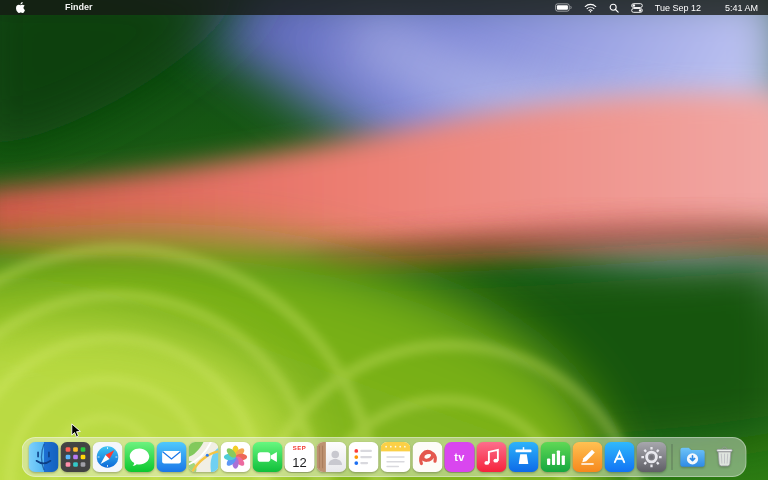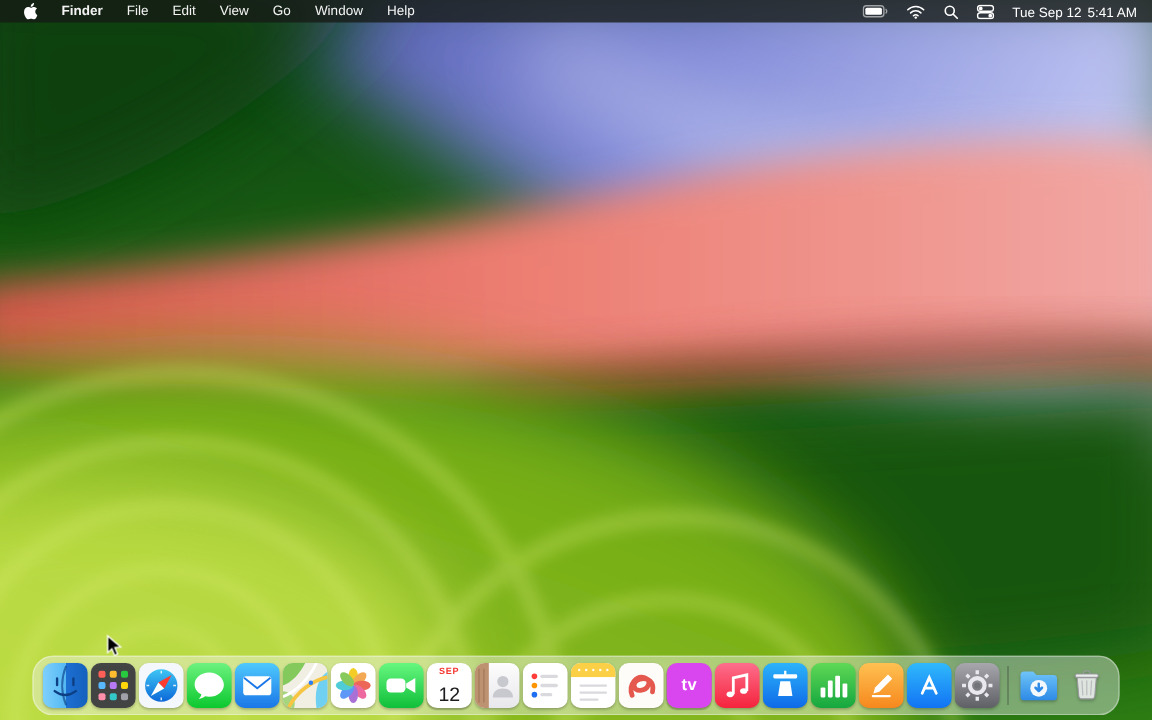--- a/index.html
+++ b/index.html
@@ -6,25 +6,25 @@
   .screen{position:relative;width:768px;height:480px;overflow:hidden;
           font-family:"Liberation Sans",sans-serif;background:#1d5c12;}
   .wallpaper{position:absolute;inset:0;width:100%;height:100%;display:block;}
 
   
   .menubar{position:absolute;top:0;left:0;right:0;height:15px;z-index:6;
            display:flex;align-items:center;justify-content:space-between;
            padding:0 8px;background:rgba(22,26,20,.78);color:#fff;font-size:9px;}
   .mb-left,.mb-right{display:flex;align-items:center;height:100%;}
   .mb-apple{display:flex;align-items:center;padding:0 8px;height:100%;}
-  .mb-item{padding:0 8px;line-height:15px;white-space:nowrap;opacity:.95;}
+  .mb-item{padding:0 8px;line-height:15px;white-space:nowrap;opacity:.95;margin-left:24px;}
   .mb-app{font-weight:bold;}
   .mb-status{display:flex;align-items:center;padding:0 6px;height:100%;}
   .mb-status svg{display:block;}
-  .clock{display:flex;gap:4px;padding:0 2px 0 6px;white-space:nowrap;align-items:center;}
+  .clock{display:flex;gap:24px;padding:0 2px 0 6px;white-space:nowrap;align-items:center;}
 
   
   .dock{position:absolute;left:50%;bottom:3px;transform:translateX(-50%);z-index:5;
         display:flex;align-items:center;gap:2px;padding:4px 6px;
         background:rgba(244,244,248,.42);border:1px solid rgba(255,255,255,.35);
         border-radius:14px;backdrop-filter:blur(6px);}
   .dock-item{width:30px;height:30px;flex:0 0 auto;}
   .dock-item svg{width:30px;height:30px;display:block;
                  filter:drop-shadow(0 1px 1px rgba(0,0,0,.28));}
   .dock-sep{width:1px;height:26px;background:rgba(50,50,55,.38);margin:0 3px;flex:0 0 auto;}
@@ -100,28 +100,20 @@
   </svg>
 
   <header class="menubar">
     <div class="mb-left">
       <span class="mb-apple">
         <svg viewBox="0 0 814 1000" width="9" height="11" fill="#fff">
             <path d="M788.1 340.9c-5.8 4.5-108.2 62.2-108.2 190.5 0 148.4 130.3 200.9 134.2 202.2-.6 3.2-20.7 71.9-68.7 141.9-42.8 61.6-87.5 123.1-155.5 123.1s-85.5-39.5-164-39.5c-76.5 0-103.7 40.8-165.9 40.8s-105.6-57-155.5-127C46.7 790.7 0 663 0 541.8c0-194.4 126.4-297.5 250.8-297.5 66.1 0 121.2 43.4 162.7 43.4 39.5 0 101.1-46 176.3-46 28.5 0 130.9 2.6 198.3 99.2zm-234-181.5c31.1-36.9 53.1-88.1 53.1-139.3 0-7.1-.6-14.3-1.9-20.1-50.6 1.9-110.8 33.7-147.1 75.8-28.5 32.4-55.1 83.6-55.1 135.5 0 7.8 1.3 15.6 1.9 18.1 3.2.6 8.4 1.3 13.6 1.3 45.4 0 102.5-30.4 135.5-71.3z"></path>
           </svg>
       </span>
       <span class="mb-item mb-app">Finder</span>
-      <span id="mb-menus" style="display:flex;">
-          <span class="mb-item">File</span>
-          <span class="mb-item">Edit</span>
-          <span class="mb-item">View</span>
-          <span class="mb-item">Go</span>
-          <span class="mb-item">Window</span>
-          <span class="mb-item">Help</span>
-        </span>
     </div>
     <div class="mb-right">
       <span class="mb-status">
         <svg viewBox="0 0 18 9" width="17" height="9">
             <rect x=".6" y=".6" width="14.5" height="7.8" rx="2.2" fill="none" stroke="rgba(255,255,255,.55)" stroke-width="1"></rect>
             <rect x="2" y="2" width="11.7" height="5" rx="1.1" fill="#fff"></rect>
             <path d="M16.3 3 a1.8 1.8 0 0 1 0 3" fill="none" stroke="rgba(255,255,255,.55)" stroke-width="1"></path>
           </svg>
       </span>
       <span class="mb-status">

